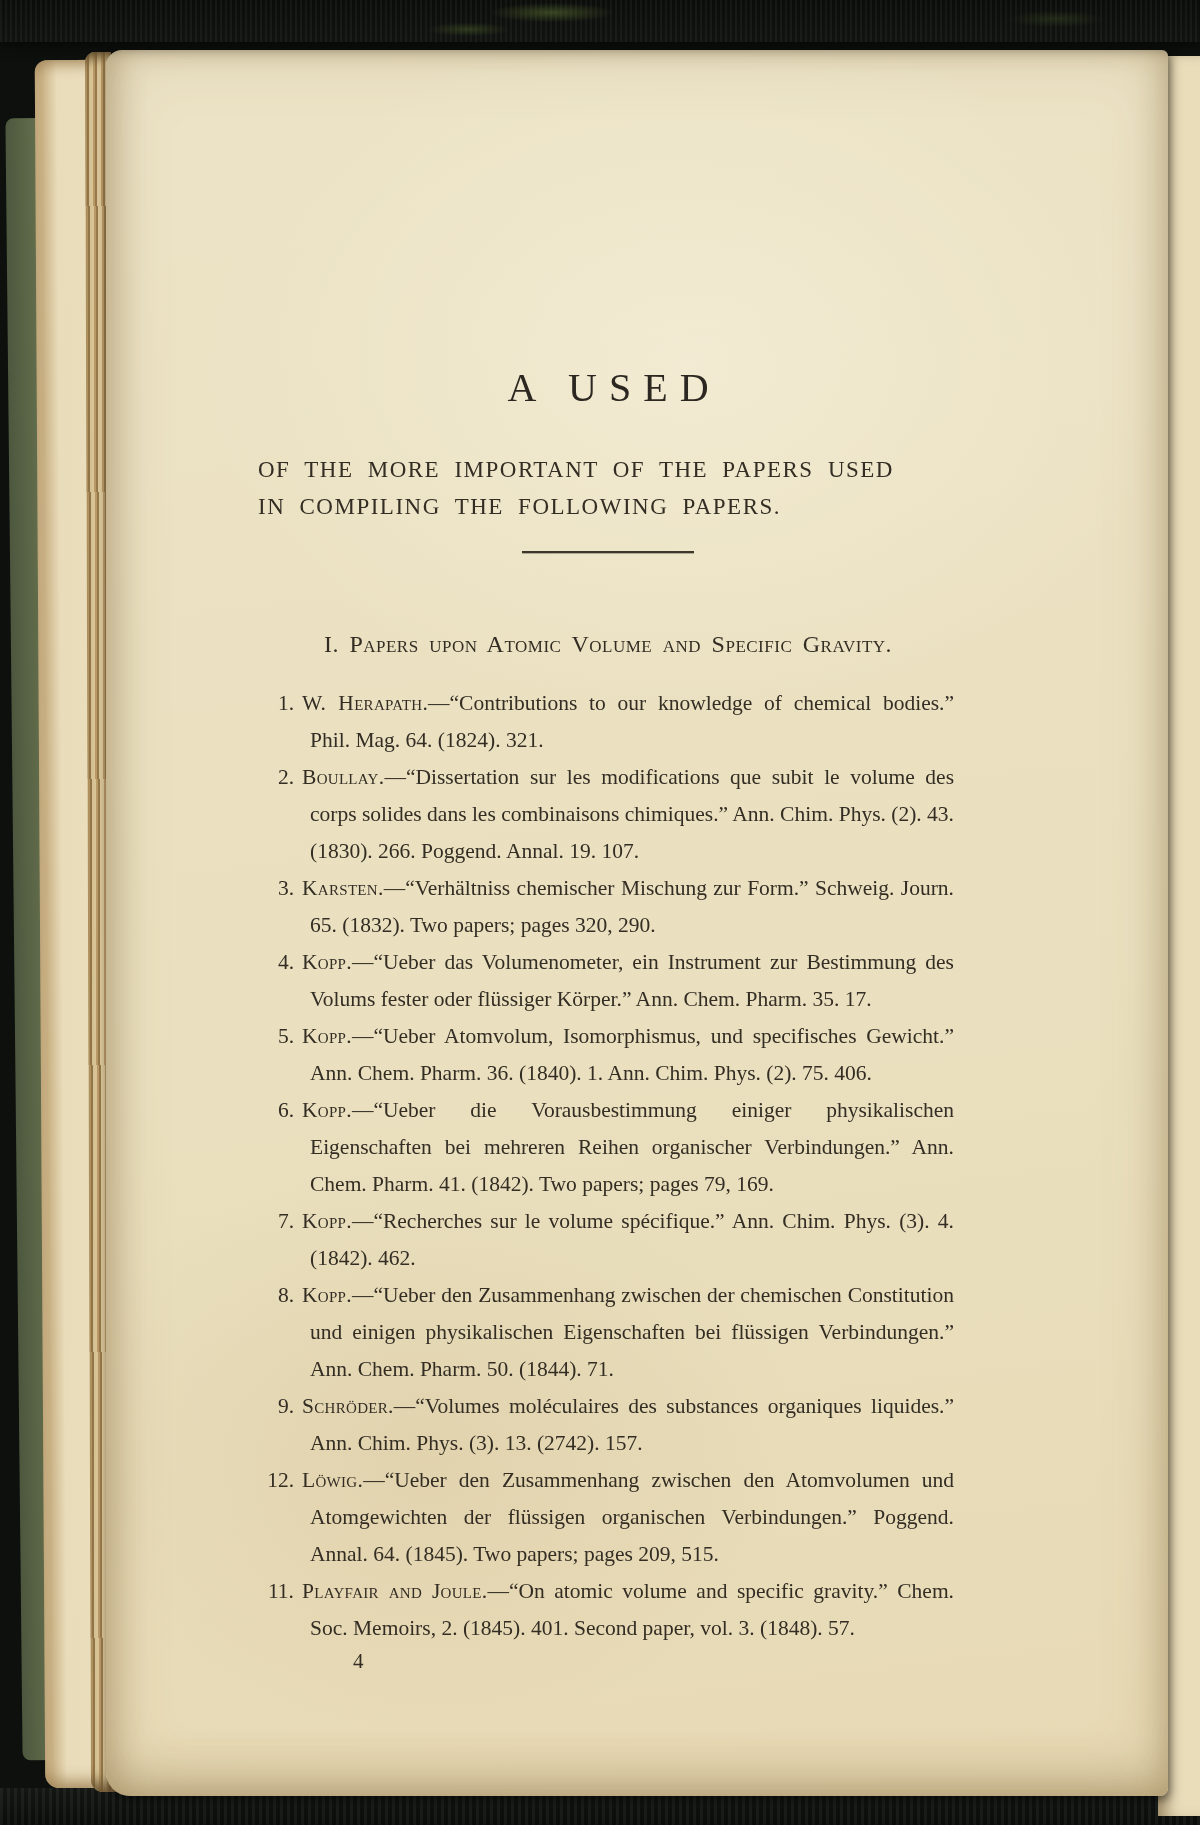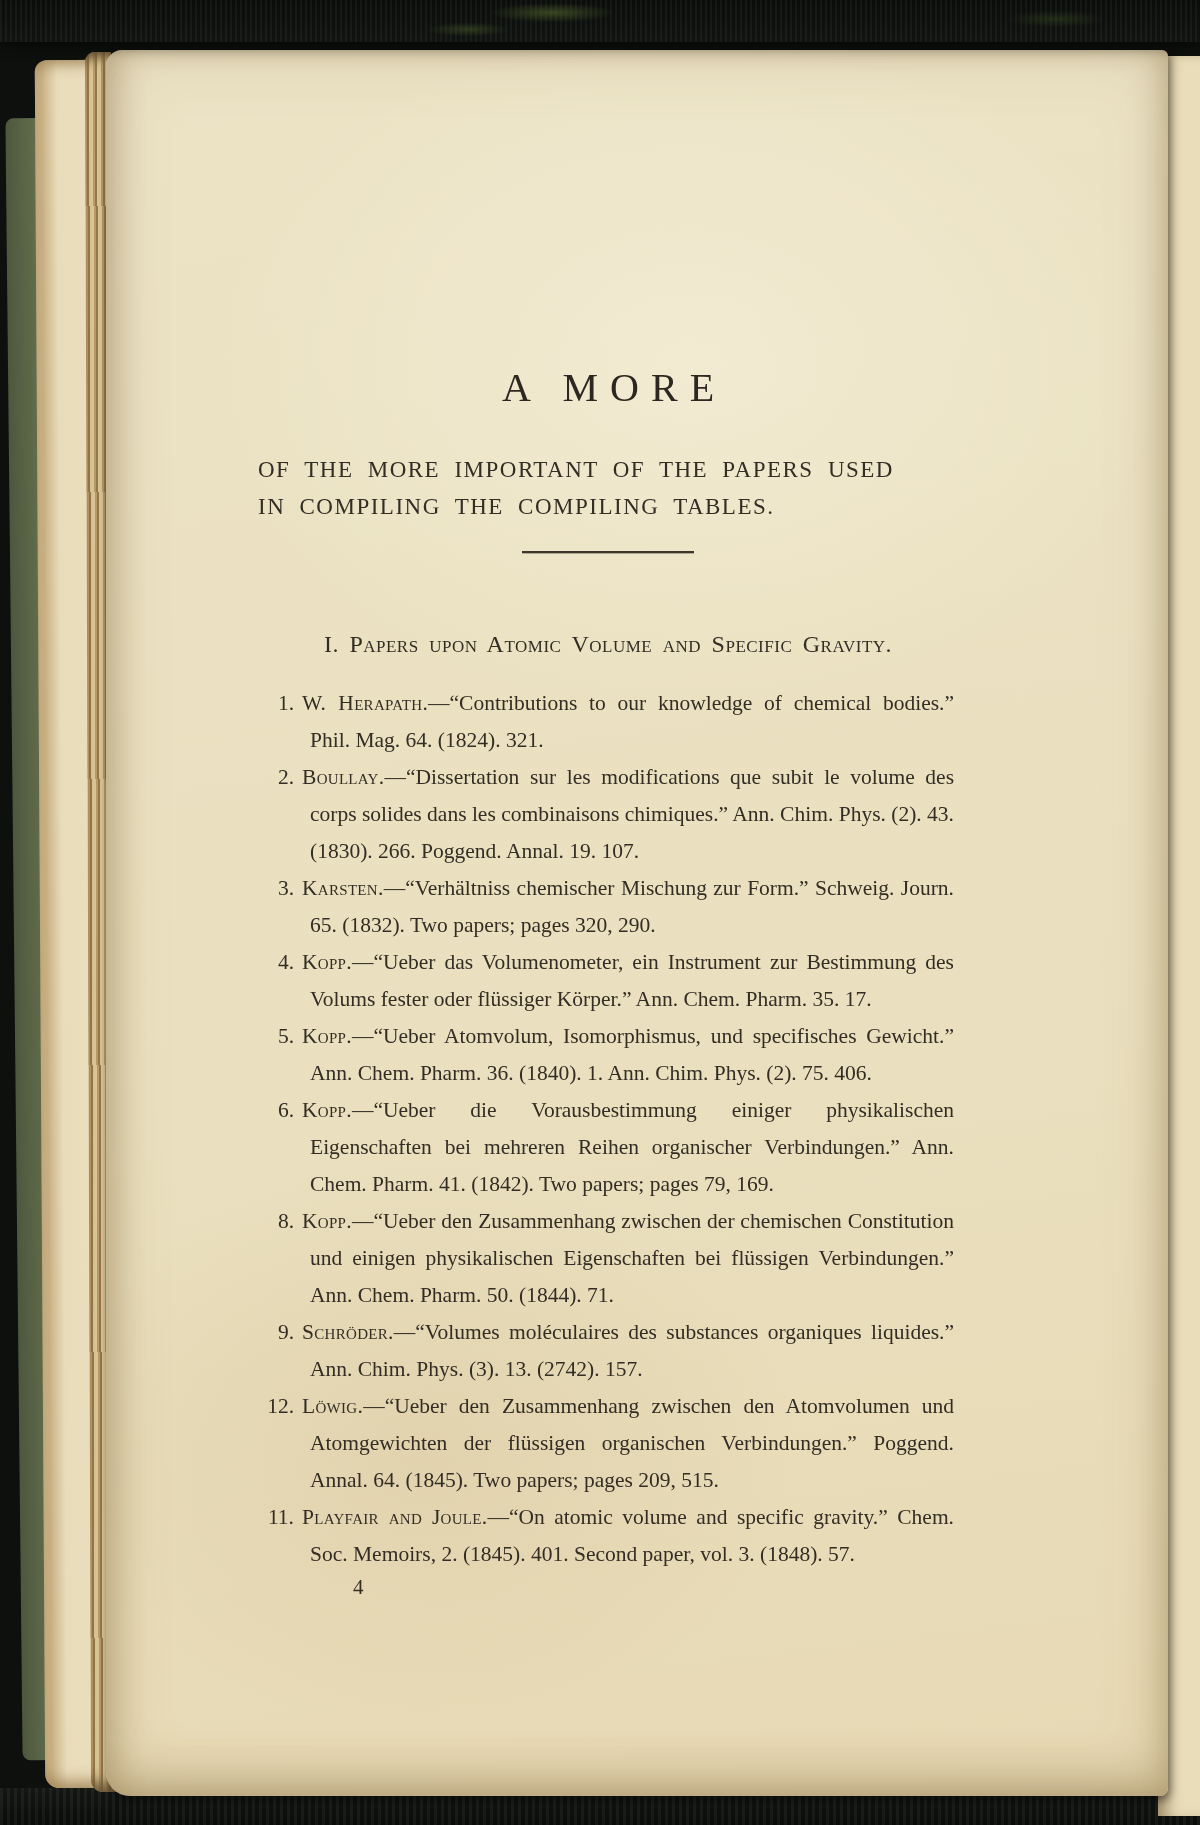--- a/index.html
+++ b/index.html
@@ -109,38 +109,39 @@
 
 <div class="scene">
   <div class="cover-bottom"></div>
   <div class="flyleaf-green"></div>
   <div class="under-page"></div>
   <div class="page-stack-edges"></div>
   <div class="right-page"></div>
 
   <div class="main-page">
     <div class="content">
-      <h1 class="title">A MORE</h1>
+      <h1 class="title">A USED</h1>
 
       <p class="subtitle">
           <span class="subtitle-line">OF THE MORE IMPORTANT OF THE PAPERS USED</span>
-          <span class="subtitle-line">IN COMPILING THE COMPILING TABLES.</span>
+          <span class="subtitle-line">IN COMPILING THE FOLLOWING PAPERS.</span>
         </p>
 
       <div class="rule"></div>
 
       <h2 class="section-heading">I. Papers upon Atomic Volume and Specific Gravity.</h2>
 
       <ol class="ref-list">
         <li><span class="num">1.</span><span class="author">W. Herapath.</span><span>—“Contributions to our knowledge of chemical bodies.” Phil. Mag. 64. (1824). 321.</span></li>
         <li><span class="num">2.</span><span class="author">Boullay.</span><span>—“Dissertation sur les modifications que subit le volume des corps solides dans les combinaisons chimiques.” Ann. Chim. Phys. (2). 43. (1830). 266. Poggend. Annal. 19. 107.</span></li>
         <li><span class="num">3.</span><span class="author">Karsten.</span><span>—“Verhältniss chemischer Mischung zur Form.” Schweig. Journ. 65. (1832). Two papers; pages 320, 290.</span></li>
         <li><span class="num">4.</span><span class="author">Kopp.</span><span>—“Ueber das Volumenometer, ein Instrument zur Bestimmung des Volums fester oder flüssiger Körper.” Ann. Chem. Pharm. 35. 17.</span></li>
         <li><span class="num">5.</span><span class="author">Kopp.</span><span>—“Ueber Atomvolum, Isomorphismus, und specifisches Gewicht.” Ann. Chem. Pharm. 36. (1840). 1. Ann. Chim. Phys. (2). 75. 406.</span></li>
         <li><span class="num">6.</span><span class="author">Kopp.</span><span>—“Ueber die Vorausbestimmung einiger physikalischen Eigenschaften bei mehreren Reihen organischer Verbindungen.” Ann. Chem. Pharm. 41. (1842). Two papers; pages 79, 169.</span></li>
+        <li><span class="num">7.</span><span class="author">Kopp.</span><span>—“Recherches sur le volume spécifique.” Ann. Chim. Phys. (3). 4. (1842). 462.</span></li>
         <li><span class="num">8.</span><span class="author">Kopp.</span><span>—“Ueber den Zusammenhang zwischen der chemischen Constitution und einigen physikalischen Eigenschaften bei flüssigen Verbindungen.” Ann. Chem. Pharm. 50. (1844). 71.</span></li>
         <li><span class="num">9.</span><span class="author">Schröder.</span><span>—“Volumes moléculaires des substances organiques liquides.” Ann. Chim. Phys. (3). 13. (2742). 157.</span></li>
         <li><span class="num">12.</span><span class="author">Löwig.</span><span>—“Ueber den Zusammenhang zwischen den Atomvolumen und Atomgewichten der flüssigen organischen Verbindungen.” Poggend. Annal. 64. (1845). Two papers; pages 209, 515.</span></li>
         <li><span class="num">11.</span><span class="author">Playfair and Joule.</span><span>—“On atomic volume and specific gravity.” Chem. Soc. Memoirs, 2. (1845). 401. Second paper, vol. 3. (1848). 57.</span></li>
       </ol>
 
       <div class="signature">4</div>
     </div>
   </div>
 

